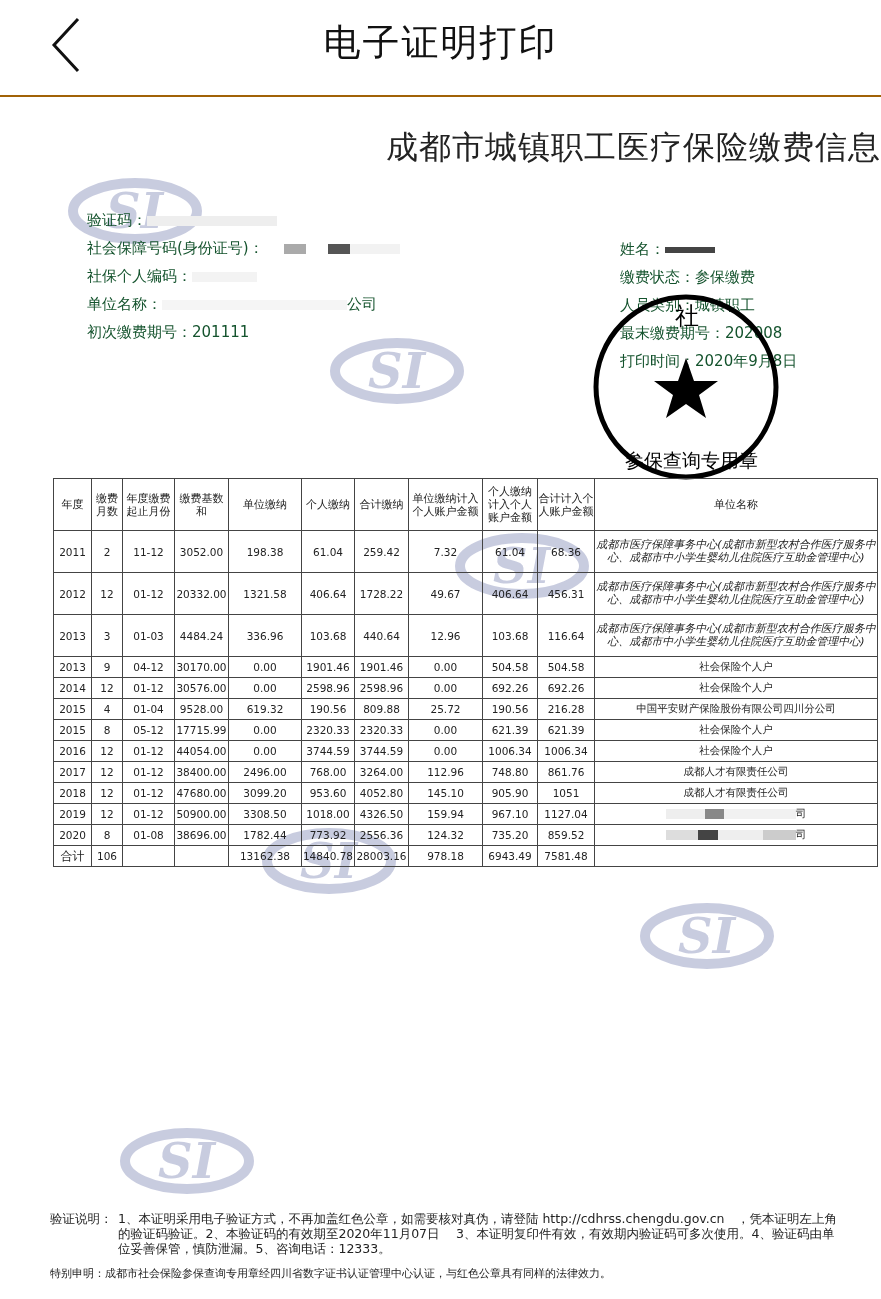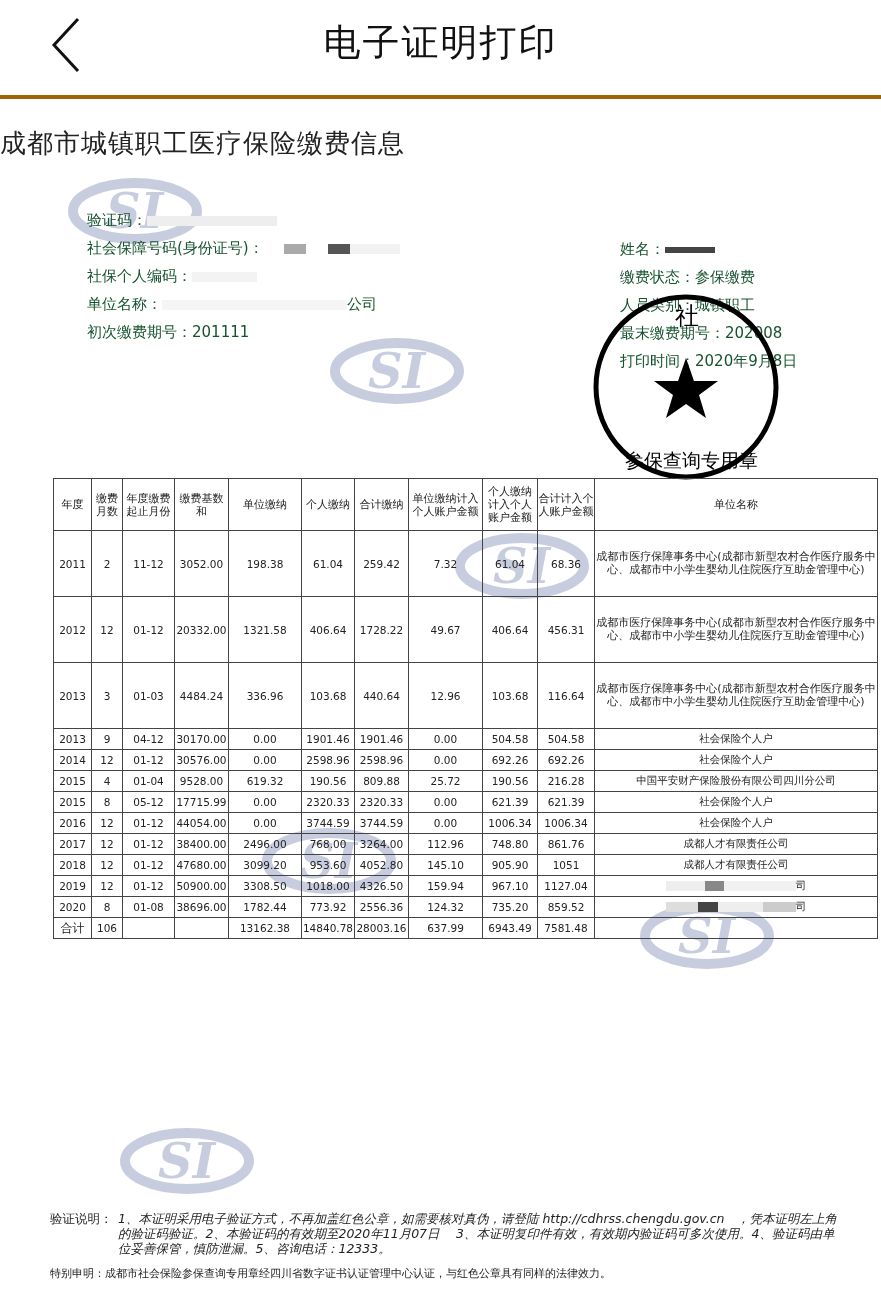--- a/index.html
+++ b/index.html
@@ -1,41 +1,41 @@
 <!DOCTYPE html>
 <html><head>
 <meta charset="utf-8">
 <style>
   html, body { margin:0; padding:0; background:#fff; }
   body { width:881px; height:1299px; position:relative; overflow:hidden;
          font-family:"DejaVu Sans","Liberation Sans",sans-serif; color:#111; }
   .navbar { position:absolute; left:0; top:0; width:881px; height:95px;
-            border-bottom:4px solid #a16207; background:#fff; }
+            border-bottom:2px solid #a16207; background:#fff; }
   .back { position:absolute; left:44px; top:14px; width:50px; height:60px; cursor:pointer; }
   .nav-title { position:absolute; left:0; right:0; top:18px; text-align:center;
                font-size:37px; letter-spacing:2px; color:#111; }
   .doc { position:absolute; left:0; top:96px; width:881px; height:1203px; }
   .wm { position:absolute; opacity:0.28; }
-  .doc-title { position:absolute; left:0; width:881px; top:30px; text-align:left;
-               font-size:26px; color:#222; letter-spacing:1px; }
+  .doc-title { position:absolute; left:0; width:881px; top:30px; text-align:right;
+               font-size:32px; color:#222; letter-spacing:1px; }
   .info { position:absolute; font-size:15px; color:#14532d; line-height:28px; }
   .info .row { height:28px; white-space:nowrap; }
   .redact { display:inline-block; vertical-align:middle; height:10px; }
   .stamp { position:absolute; left:591px; top:196px; width:190px; height:190px; }
   table.pay { position:absolute; left:53px; top:382px; border-collapse:collapse;
               font-size:10.5px; color:#222; table-layout:fixed; }
   table.pay td, table.pay th { border:1px solid #444; text-align:center; padding:0;
               font-weight:normal; overflow:hidden; }
   table.pay th { height:51px; line-height:13px; font-size:11px; }
   table.pay tr.tall td { height:39px; }
   table.pay tr.short td { height:20px; }
-  table.pay td.unit { font-size:11px; line-height:12.5px; padding:13px 1px; }
+  table.pay td.unit { font-size:11px; line-height:12.5px; padding:1px 1px;font-style:italic; }
   .notes { position:absolute; left:50px; top:1115px; width:800px; font-size:12.5px; color:#222; line-height:15px; }
   .notes .lbl { position:absolute; left:0; top:0; white-space:nowrap; }
-  .notes .txt { position:absolute; left:68px; top:0; width:720px;font-style:italic; }
+  .notes .txt { position:absolute; left:68px; top:0; width:720px; }
   .special { position:absolute; left:50px; top:1170px; font-size:11px; color:#222; white-space:nowrap; }
 </style>
 </head>
 <body>
 
 <div class="navbar">
   <div class="back">
     <svg width="50" height="60" viewBox="0 0 50 60">
       <polyline points="34,5 10,31 34,57" fill="none" stroke="#111" stroke-width="3"></polyline>
     </svg>
@@ -308,21 +308,21 @@
         </td>
       </tr>
       <tr class="short">
         <td style="font-size:12px">合计</td>
           <td>106</td>
           <td></td>
           <td></td>
           <td>13162.38</td>
           <td>14840.78</td>
           <td>28003.16</td>
-          <td>637.99</td>
+          <td>978.18</td>
           <td>6943.49</td>
           <td>7581.48</td>
           <td></td>
       </tr>
     </tbody>
   </table>
 
   <div class="notes">
     <span class="lbl">验证说明：</span>
     <span class="txt">1、本证明采用电子验证方式，不再加盖红色公章，如需要核对真伪，请登陆 http://cdhrss.chengdu.gov.cn　，凭本证明左上角的验证码验证。2、本验证码的有效期至2020年11月07日　 3、本证明复印件有效，有效期内验证码可多次使用。4、验证码由单位妥善保管，慎防泄漏。5、咨询电话：12333。</span>

